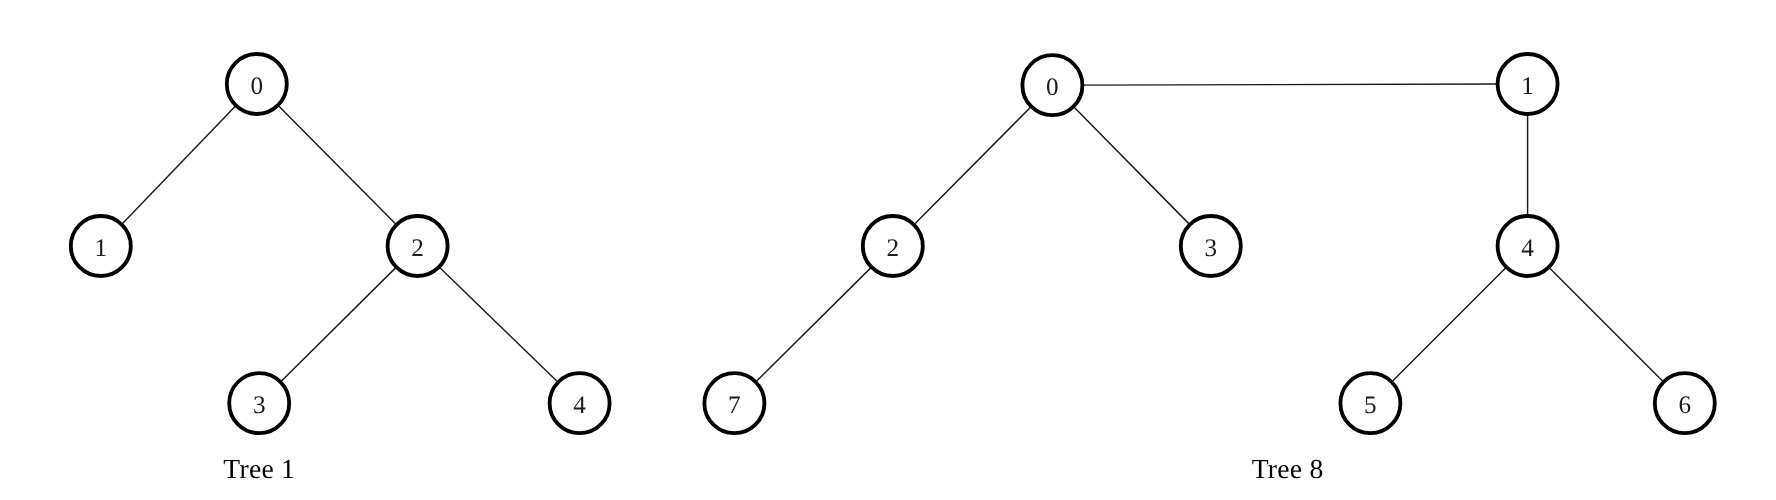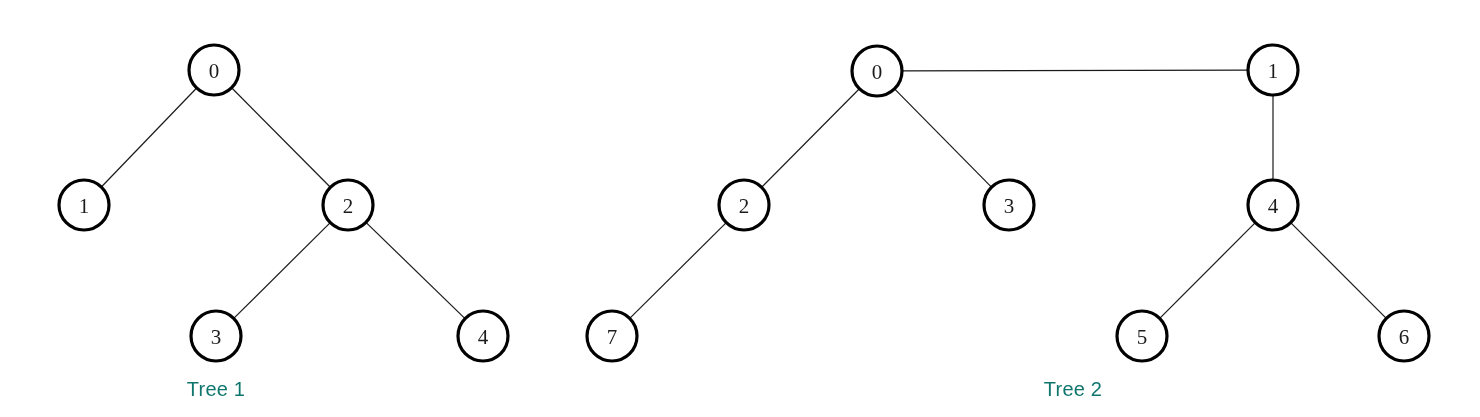--- a/index.html
+++ b/index.html
@@ -41,23 +41,23 @@
   .node-label {
     font-family: "Liberation Serif", "DejaVu Serif", serif;
     font-size: 21px;
     fill: #1b1b1b;
     text-anchor: middle;
     dominant-baseline: central;
     pointer-events: none;
   }
   .graph-caption {
     position: absolute;
-    font-family: Liberation Sans, sans-serif;
-    font-size: 20px;
-    color: #0f766e;
+    font-family: Liberation Serif, serif;
+    font-size: 23px;
+    color: #000000;
     white-space: nowrap;
     transform: translate(-50%, 0);
     letter-spacing: 0.2px;
   }
 </style>
 </head>
 <body>
 
 <div id="figure-canvas" style="width: 1480px; height: 417px; background: rgb(255, 255, 255);">
   <svg id="graph-svg" viewBox="0 0 1480 417" xmlns="http://www.w3.org/2000/svg" style="width: 1480px; height: 417px;">
@@ -132,14 +132,14 @@
           </g>
           <g>
             <circle cx="1404" cy="336" r="25" class="node-circle" fill="#ffffff" stroke="#000000"></circle>
             <text x="1404" y="337" class="node-label" fill="#1b1b1b">6</text>
           </g>
         </g>
       </g>
     </svg>
 
 <div class="graph-caption" style="left: 216px; top: 378px;">Tree 1</div>
-    <div class="graph-caption" style="left: 1073px; top: 378px;">Tree 2</div>
+    <div class="graph-caption" style="left: 1073px; top: 378px;">Tree 8</div>
   </div>
 
 </body></html>

